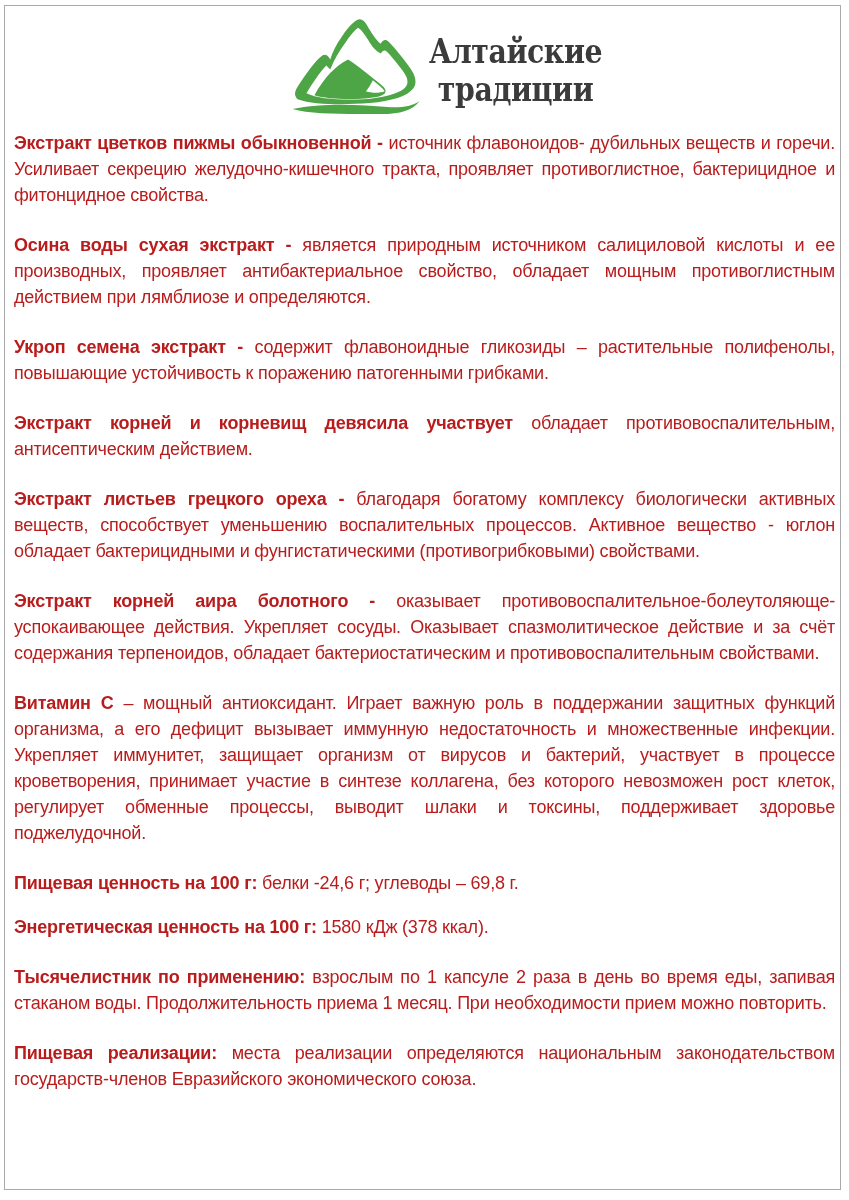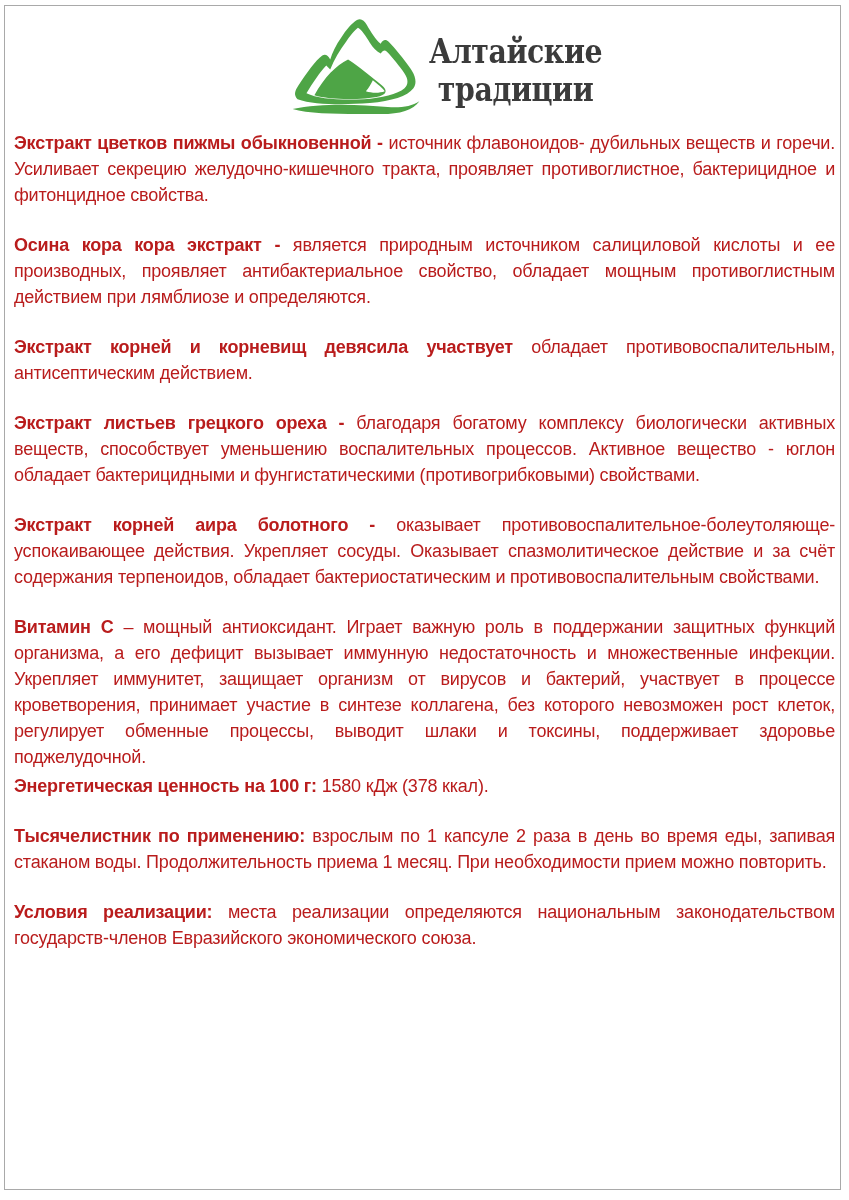--- a/index.html
+++ b/index.html
@@ -45,21 +45,21 @@
     position: absolute;
     left: 14px; right: 14px; top: 130px;
     color: #b91c1c;
     font-size: 18px;
     line-height: 26px;
     letter-spacing: -0.2px;
     text-align: justify;
   }
   .para { margin: 24px 0 0 0; }
   .para:first-child { margin-top: 0; }
-  .para.tight { margin-top: 3px; }
+  .para.tight { margin-top: 18px; }
   .para b { font-weight: 700; }
 </style>
 </head>
 <body>
 
 <div class="page-border"></div>
 
 <div class="header">
   <div class="logo">
     <span class="logo-icon">
@@ -85,21 +85,23 @@
     </span>
     <div class="logo-text">
       <div>Алтайские</div>
       <div>традиции</div>
     </div>
   </div>
 </div>
 
 <div class="content" id="text-content">
     <p class="para"><b>Экстракт цветков пижмы обыкновенной -</b> <span>источник флавоноидов- дубильных веществ и горечи. Усиливает секрецию желудочно-кишечного тракта, проявляет противоглистное, бактерицидное и фитонцидное свойства.</span></p>
-    <p class="para"><b>Осина кора кора экстракт -</b> <span>является природным источником салициловой кислоты и ее производных, проявляет антибактериальное свойство, обладает мощным противоглистным действием при лямблиозе и определяются.</span></p>
+    <p class="para"><b>Осина воды сухая экстракт -</b> <span>является природным источником салициловой кислоты и ее производных, проявляет антибактериальное свойство, обладает мощным противоглистным действием при лямблиозе и определяются.</span></p>
+    <p class="para"><b>Укроп семена экстракт -</b> <span>содержит флавоноидные гликозиды – растительные полифенолы, повышающие устойчивость к поражению патогенными грибками.</span></p>
     <p class="para"><b>Экстракт корней и корневищ девясила участвует</b> <span>обладает противовоспалительным, антисептическим действием.</span></p>
     <p class="para"><b>Экстракт листьев грецкого ореха -</b> <span>благодаря богатому комплексу биологически активных веществ, способствует уменьшению воспалительных процессов. Активное вещество - юглон обладает бактерицидными и фунгистатическими (противогрибковыми) свойствами.</span></p>
     <p class="para"><b>Экстракт корней аира болотного -</b> <span>оказывает противовоспалительное-болеутоляюще-успокаивающее действия. Укрепляет сосуды. Оказывает спазмолитическое действие и за счёт содержания терпеноидов, обладает бактериостатическим и противовоспалительным свойствами.</span></p>
     <p class="para"><b>Витамин С</b> <span>– мощный антиоксидант. Играет важную роль в поддержании защитных функций организма, а его дефицит вызывает иммунную недостаточность и множественные инфекции. Укрепляет иммунитет, защищает организм от вирусов и бактерий, участвует в процессе кроветворения, принимает участие в синтезе коллагена, без которого невозможен рост клеток, регулирует обменные процессы, выводит шлаки и токсины, поддерживает здоровье поджелудочной.</span></p>
+    <p class="para"><b>Пищевая ценность на 100 г:</b> <span>белки -24,6 г; углеводы – 69,8 г.</span></p>
     <p class="para tight"><b>Энергетическая ценность на 100 г:</b> <span>1580 кДж (378 ккал).</span></p>
     <p class="para"><b>Тысячелистник по применению:</b> <span>взрослым по 1 капсуле 2 раза в день во время еды, запивая стаканом воды. Продолжительность приема 1 месяц. При необходимости прием можно повторить.</span></p>
-    <p class="para"><b>Условия реализации:</b> <span>места реализации определяются национальным законодательством государств-членов Евразийского экономического союза.</span></p>
+    <p class="para"><b>Пищевая реализации:</b> <span>места реализации определяются национальным законодательством государств-членов Евразийского экономического союза.</span></p>
   </div>
 
 </body></html>

